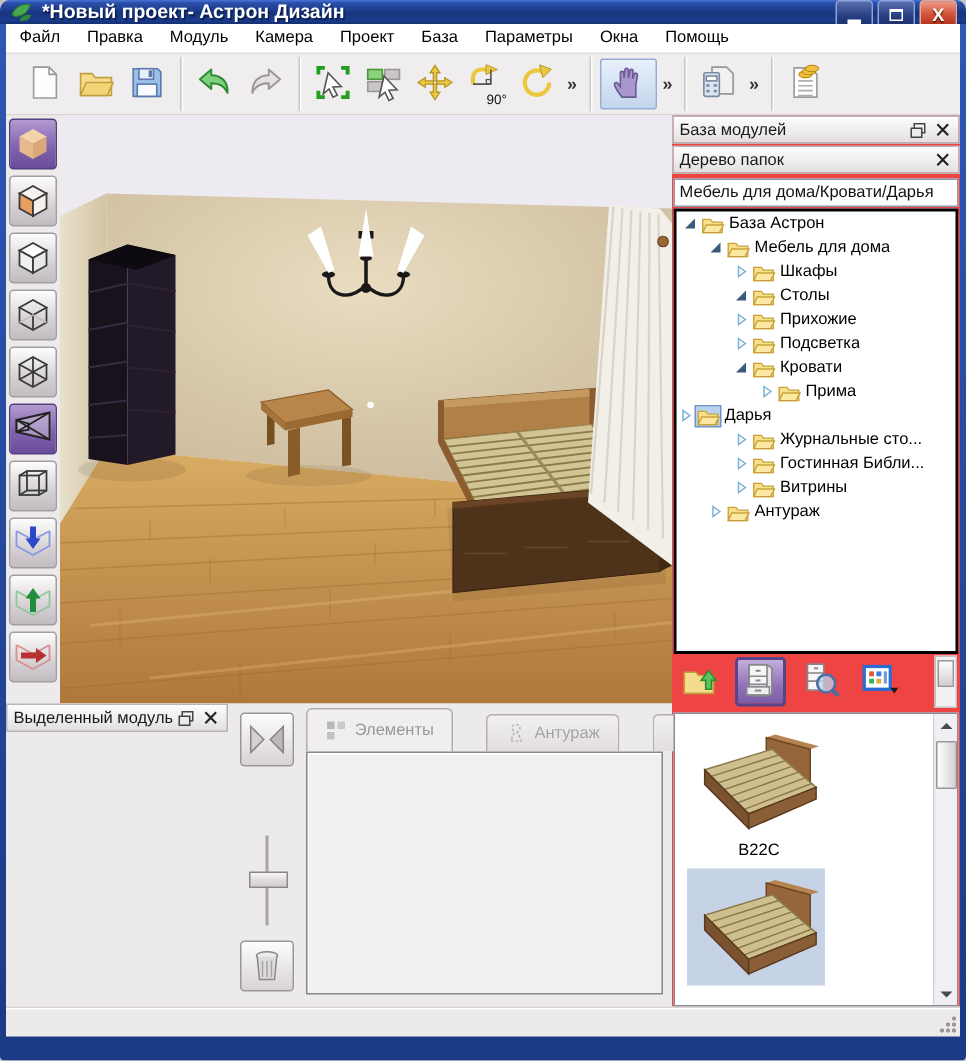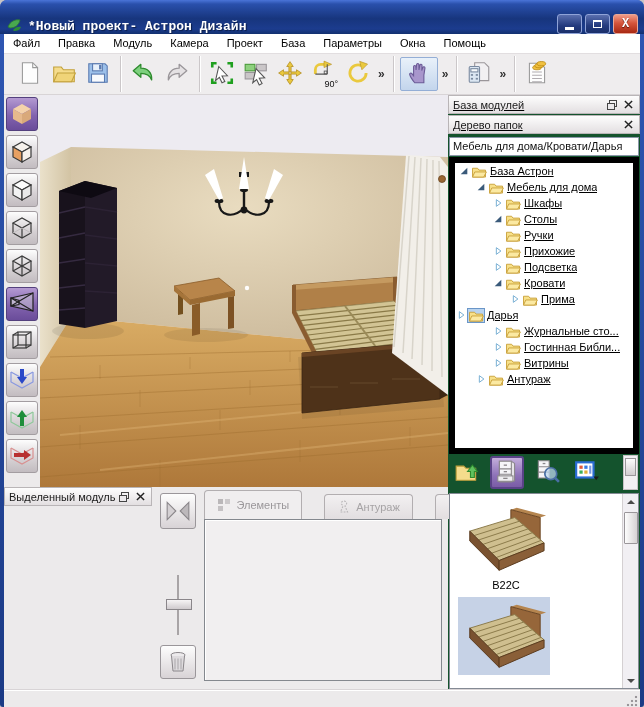--- a/index.html
+++ b/index.html
@@ -1,20 +1,20 @@
 <!DOCTYPE html>
 <html><head>
 <meta charset="utf-8">
 <style>
   html,body{margin:0;padding:0;background:#c8c4c6;font-family:"Liberation Sans",sans-serif;}
   .window{position:relative;width:644px;height:707px;box-sizing:border-box;
     background:linear-gradient(#2f57b4,#1b3a85);border-radius:7px 7px 3px 3px;overflow:hidden;}
   
-  .titlebar{height:34px;display:flex;align-items:flex-end;padding:0 6px;
-    background:linear-gradient(#4a74d8 0%,#2a50ac 12%,#17357d 55%,#1c3c8e 85%,#12306f 100%);font-family:Liberation Mono, monospace;}
+  .titlebar{height:16px;display:flex;align-items:flex-start;padding:0 6px;
+    background:linear-gradient(#4a74d8 0%,#2a50ac 12%,#17357d 55%,#1c3c8e 85%,#12306f 100%);}
   .title-icon{width:17px;height:17px;margin-right:5px;flex:0 0 auto;}
   .title-text{color:#fff;font-size:13px;font-weight:bold;text-shadow:1px 1px 1px #0a1c48;flex:1;
     white-space:nowrap;overflow:hidden;}
   .winbtn{width:25px;height:20px;margin-left:3px;border-radius:3px;display:flex;align-items:center;
     justify-content:center;border:1px solid #8fa3d8;box-sizing:border-box;cursor:default;}
   .winbtn.blue{background:linear-gradient(#5a6fae,#233a7e 60%,#1a2f6a);}
   .winbtn.red{background:linear-gradient(#f09a86,#d5553c 45%,#a82813);border-color:#e8a898;}
   .glyph-min{width:9px;height:3px;background:#fff;margin-top:8px;}
   .glyph-max{width:9px;height:8px;border:1px solid #fff;border-top:2px solid #fff;box-sizing:border-box;}
   .glyph-close{color:#fff;font-size:12px;font-weight:bold;text-shadow:0 1px 1px #5a1206;}
@@ -39,29 +39,29 @@
   .main-left{width:444px;display:flex;flex-direction:column;}
   .view-row{height:392px;display:flex;}
   .rail{width:36px;background:#eceaeb;display:flex;flex-direction:column;align-items:center;padding-top:2px;box-sizing:border-box;}
   .rail-btn{width:32px;height:34px;margin-bottom:4px;border-radius:3px;border:1px solid #a39da1;
     background:linear-gradient(#fdfdfd,#d6d1d4 60%,#c2bcc0);display:flex;align-items:center;justify-content:center;padding:0;}
   .rail-btn svg{width:26px;height:26px;}
   .rail-btn.selected{background:linear-gradient(#b49ad2,#8263ae 55%,#6a4c9a);border-color:#54407e;}
   .viewport{width:408px;height:392px;background:#edebf1;position:relative;}
   .viewport svg{display:block;}
   
-  .right-panel{width:192px;display:flex;flex-direction:column;background:#14532d;text-decoration:underline;}
+  .right-panel{width:192px;display:flex;flex-direction:column;background:#ef4444;}
   .panel-header{height:19px;background:linear-gradient(#fdfdfd,#e3dfe1);border:1px solid #b9b5b7;
     box-sizing:border-box;display:flex;align-items:center;font-size:11px;padding:0 4px;color:#1a1a1a;margin-bottom:1px;}
   .panel-header .ph-title{flex:1;white-space:nowrap;overflow:hidden;}
   .ph-btn{width:14px;height:13px;display:flex;align-items:center;justify-content:center;margin-left:2px;}
   .path-box{height:19px;margin:1px 1px 2px;box-sizing:border-box;}
   .path-box input{width:100%;height:100%;border:1px solid #8a96a8;background:#fff;font-size:11px;
     font-family:"Liberation Sans",sans-serif;padding:1px 3px;box-sizing:border-box;color:#111;}
-  .tree-box{height:297px;margin:0 1px;background:#fff;border:6px solid #000000;box-sizing:border-box;
+  .tree-box{height:297px;margin:0 1px;background:#fff;border:2px solid #000000;box-sizing:border-box;
     overflow:hidden;font-size:11px;}
   .tree-row{height:16px;display:flex;align-items:center;white-space:nowrap;cursor:default;}
   .tree-toggle{width:12px;height:12px;flex:0 0 auto;display:flex;align-items:center;justify-content:center;}
   .tree-folder{width:16px;height:13px;flex:0 0 auto;margin:0 3px 0 1px;display:flex;}
   .tree-folder.sel{background:#b9d3ee;outline:1px solid #6a96c8;}
   .tree-label{color:#000;overflow:hidden;text-overflow:ellipsis;}
   .tools-row{height:37px;display:flex;align-items:center;padding:1px 2px;box-sizing:border-box;}
   .tool-btn{width:34px;height:33px;border:1px solid transparent;background:transparent;border-radius:3px;
     display:flex;align-items:center;justify-content:center;margin-right:6px;padding:0;}
   .tool-btn svg{width:26px;height:26px;}
@@ -639,30 +639,20 @@
               </span>
               <span class="tree-folder">
                 <svg viewBox="0 0 16 14" width="16" height="13">
                   <path d="M1 3.5h5.5L8 5.5h7V13H1z" fill="#f7e089" stroke="#caa23c"></path>
                   <path d="M1 13l2.5-5.5H16L13 13z" fill="#fbe9a2" stroke="#caa23c"></path>
                 </svg>
               </span>
               <span class="tree-label">Столы</span>
             </div>
             <div class="tree-row" style="padding-left: 37px;">
-              <span class="tree-toggle"></span>
-              <span class="tree-folder">
-                <svg viewBox="0 0 16 14" width="16" height="13">
-                  <path d="M1 3.5h5.5L8 5.5h7V13H1z" fill="#f7e089" stroke="#caa23c"></path>
-                  <path d="M1 13l2.5-5.5H16L13 13z" fill="#fbe9a2" stroke="#caa23c"></path>
-                </svg>
-              </span>
-              <span class="tree-label">Ручки</span>
-            </div>
-            <div class="tree-row" style="padding-left: 37px;">
               <span class="tree-toggle">
                 <svg viewBox="0 0 12 12" width="10" height="10">
                   <path d="M4 2l5.5 4L4 10z" fill="#fff" stroke="#7ab0d4" stroke-width="1.2"></path>
                 </svg>
               </span>
               <span class="tree-folder">
                 <svg viewBox="0 0 16 14" width="16" height="13">
                   <path d="M1 3.5h5.5L8 5.5h7V13H1z" fill="#f7e089" stroke="#caa23c"></path>
                   <path d="M1 13l2.5-5.5H16L13 13z" fill="#fbe9a2" stroke="#caa23c"></path>
                 </svg>

